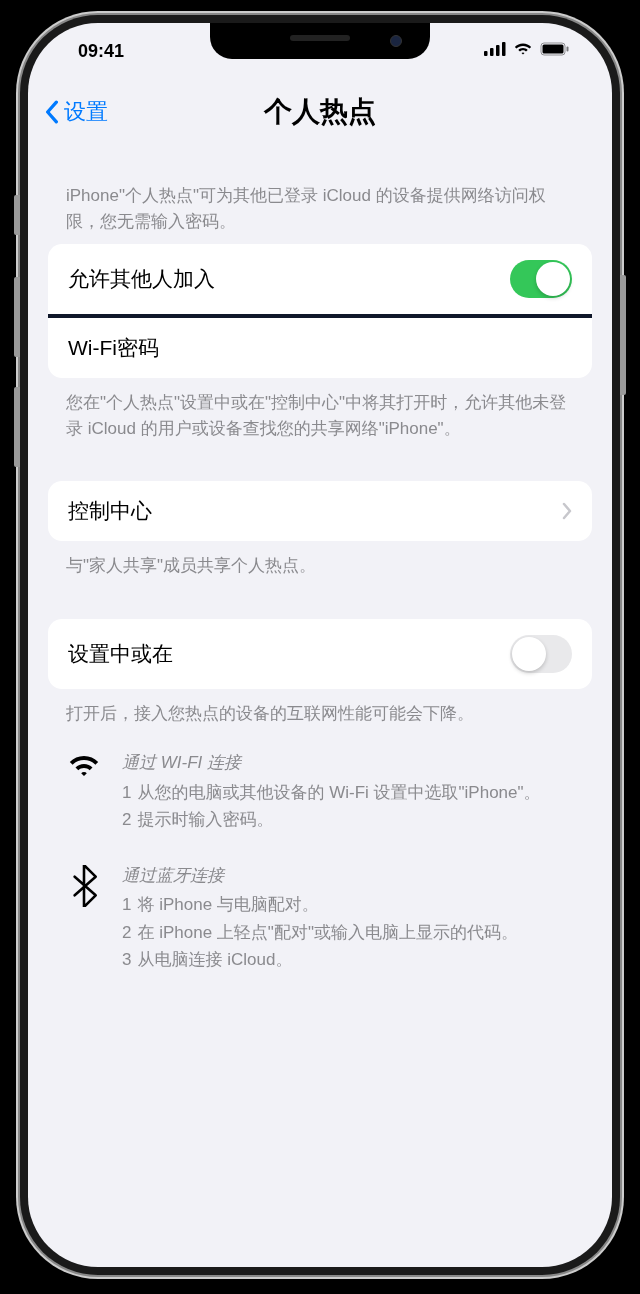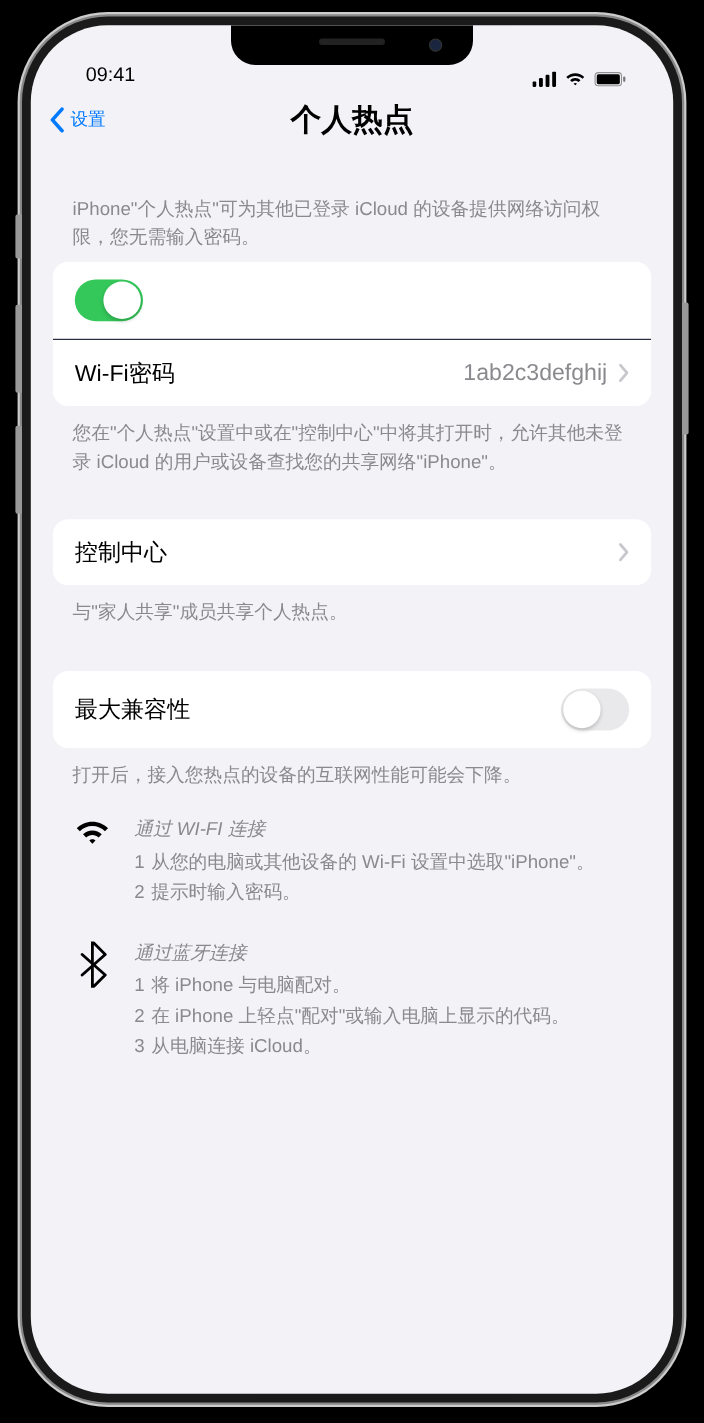--- a/index.html
+++ b/index.html
@@ -99,25 +99,25 @@
     .side-btn-right {
       background: #999;
       width: 6px;
       height: 120px;
       border-radius: 0 2px 2px 0;
     }
     
     .status-bar {
       display: flex;
       justify-content: space-between;
-      align-items: flex-end;
+      align-items: flex-start;
       padding: 18px 32px 0;
       height: 56px;
       font-size: 18px;
-      font-weight: 400;
+      font-weight: 700;
     }
     
     .status-time {
       margin-left: 18px;
     }
     
     .status-icons {
       display: flex;
       align-items: center;
       gap: 7px;
@@ -128,21 +128,21 @@
       display: flex;
       align-items: center;
       padding: 18px 16px 20px;
       position: relative;
     }
     
     .back-btn {
       display: flex;
       align-items: center;
       color: #007aff;
-      font-size: 16px;
+      font-size: 22px;
       font-weight: 400;
     }
     
     .back-chevron {
       width: 16px;
       height: 24px;
       margin-right: 4px;
     }
     
     .nav-title {
@@ -182,21 +182,21 @@
     
     .list-item {
       display: flex;
       align-items: center;
       justify-content: space-between;
       padding: 16px 20px;
       min-height: 58px;
     }
     
     .list-item + .list-item {
-      border-top: 1px solid #0f172a;
+      border-top: 4px solid #0f172a;
     }
     
     .list-label {
       font-size: 21px;
       color: #000;
     }
     
     .list-value {
       font-size: 21px;
       color: #8a8a8e;
@@ -331,32 +331,27 @@
         <span>设置</span>
       </div>
       <div class="nav-title">个人热点</div>
     </div>
 
     <div class="content">
       <div class="section-header">iPhone"个人热点"可为其他已登录 iCloud 的设备提供网络访问权限，您无需输入密码。</div>
 
       <div class="list-group">
         <div class="list-item">
+          <div class="list-label">允许其他人加入</div>
           <div class="toggle on">
             <div class="toggle-knob"></div>
           </div>
         </div>
         <div class="list-item">
           <div class="list-label">Wi-Fi密码</div>
-          <div class="list-value">
-            <span>1ab2c3defghij</span>
-            <svg class="chevron-right" width="10" height="18" viewBox="0 0 10 18">
-                <path d="M2 2 L8 9 L2 16" stroke="#c7c7cc" stroke-width="2.5" fill="none" stroke-linecap="round" stroke-linejoin="round"></path>
-              </svg>
-          </div>
         </div>
       </div>
 
       <div class="section-footer">您在"个人热点"设置中或在"控制中心"中将其打开时，允许其他未登录 iCloud 的用户或设备查找您的共享网络"iPhone"。</div>
 
       <div class="spacer"></div>
 
       <div class="list-group">
         <div class="list-item">
           <div class="list-label">控制中心</div>
@@ -367,21 +362,21 @@
           </div>
         </div>
       </div>
 
       <div class="section-footer">与"家人共享"成员共享个人热点。</div>
 
       <div class="spacer"></div>
 
       <div class="list-group">
         <div class="list-item">
-          <div class="list-label">最大兼容性</div>
+          <div class="list-label">设置中或在</div>
           <div class="toggle off">
             <div class="toggle-knob"></div>
           </div>
         </div>
       </div>
 
       <div class="section-footer">打开后，接入您热点的设备的互联网性能可能会下降。</div>
 
       <div class="instructions">
         <div class="instruction-block">

